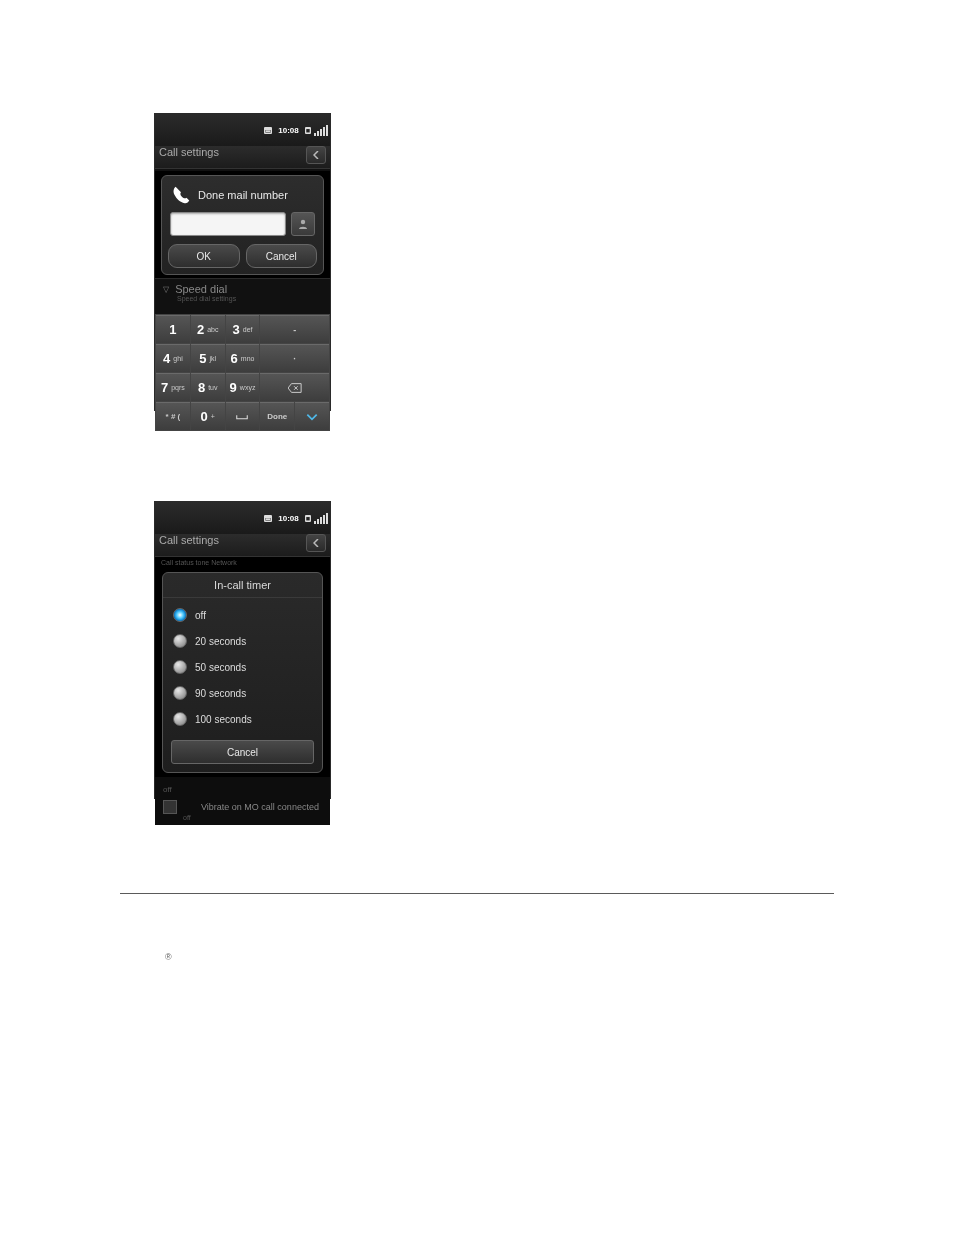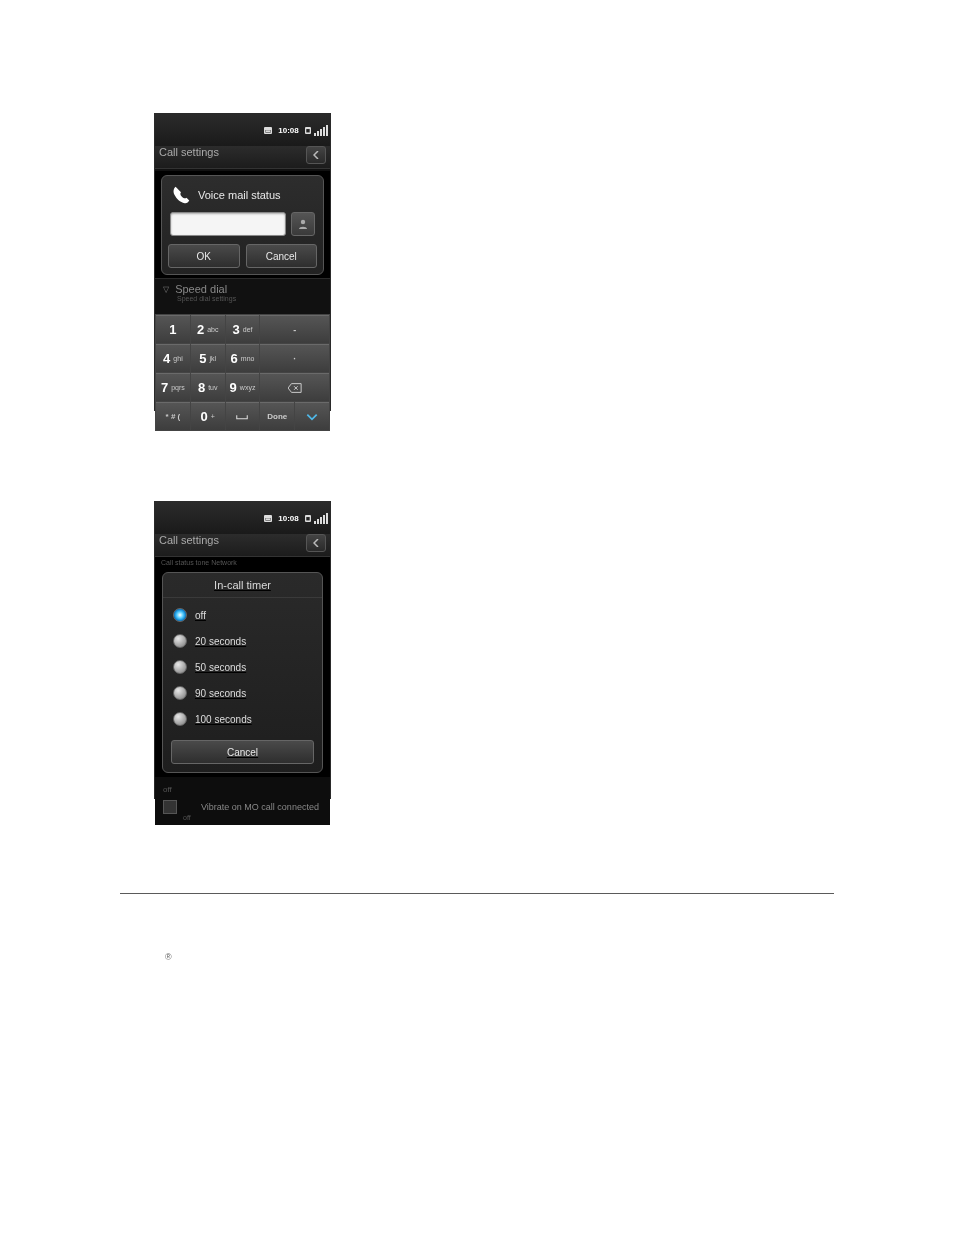--- a/index.html
+++ b/index.html
@@ -71,21 +71,20 @@
   border:1px solid #555;
   border-radius:6px;
   padding:6px;
 }
 .dialog2{
   margin:4px 7px 4px 7px;
   background: linear-gradient(#2a2a2a,#1e1e1e);
   border:1px solid #555;
   border-radius:6px;
   padding:0;
-  text-decoration:underline;
 }
 .dialog-hdr{
   display:flex; align-items:center; gap:6px;
   padding:2px 2px 6px 2px;
 }
 .phone-ic{ width:22px; height:22px; }
 .dialog-title{color:#e8e8e8; font-size:11px;}
 .dialog-title2{color:#d8d8d8; font-size:11px; text-align:center; padding:6px 0; border-bottom:1px solid #3a3a3a;}
 
 .input-row{ display:flex; gap:5px; align-items:center; margin:0 2px 8px 2px;}
@@ -98,21 +97,21 @@
   background:linear-gradient(#555,#3a3a3a);
   border:1px solid #666; border-radius:3px;
   display:flex; align-items:center; justify-content:center;
 }
 .contact-btn svg{width:12px;height:12px;}
 
 .btn-row{display:flex; gap:6px;}
 .btn{
   flex:1; height:22px;
   background:linear-gradient(#4a4a4a,#2e2e2e);
-  border:1px solid #666; border-radius:3px;
+  border:1px solid #666; border-radius:9px;
   color:#e8e8e8; font-size:10px;
   display:flex; align-items:center; justify-content:center;
 }
 
 
 .section{
   padding:4px 8px 12px 8px;
   background:#111;
   border-top:1px solid #2a2a2a;
 }
@@ -230,21 +229,21 @@
         </svg>
     </div>
   </div>
   <div class="dimstrip"></div>
 
   <div class="dialog">
     <div class="dialog-hdr">
       <svg class="phone-ic" viewBox="0 0 24 24">
           <path d="M6 3 C4 5 3 8 5 12 C7 16 11 20 16 21 C18 21.5 20 20 21 18 L18 15 C17 16 15 16 13 14 C11 12 11 10 12 9 L9 6 C8 5 7 4 6 3 Z" fill="#fff"></path>
         </svg>
-      <span class="dialog-title">Voice mail status</span>
+      <span class="dialog-title">Done mail number</span>
     </div>
     <div class="input-row">
       <div class="text-input"></div>
       <div class="contact-btn">
         <svg viewBox="0 0 12 12">
             <circle cx="6" cy="4" r="2.2" fill="#aaa"></circle>
             <path d="M2 11 C2 8 10 8 10 11 Z" fill="#aaa"></path>
           </svg>
       </div>
     </div>

